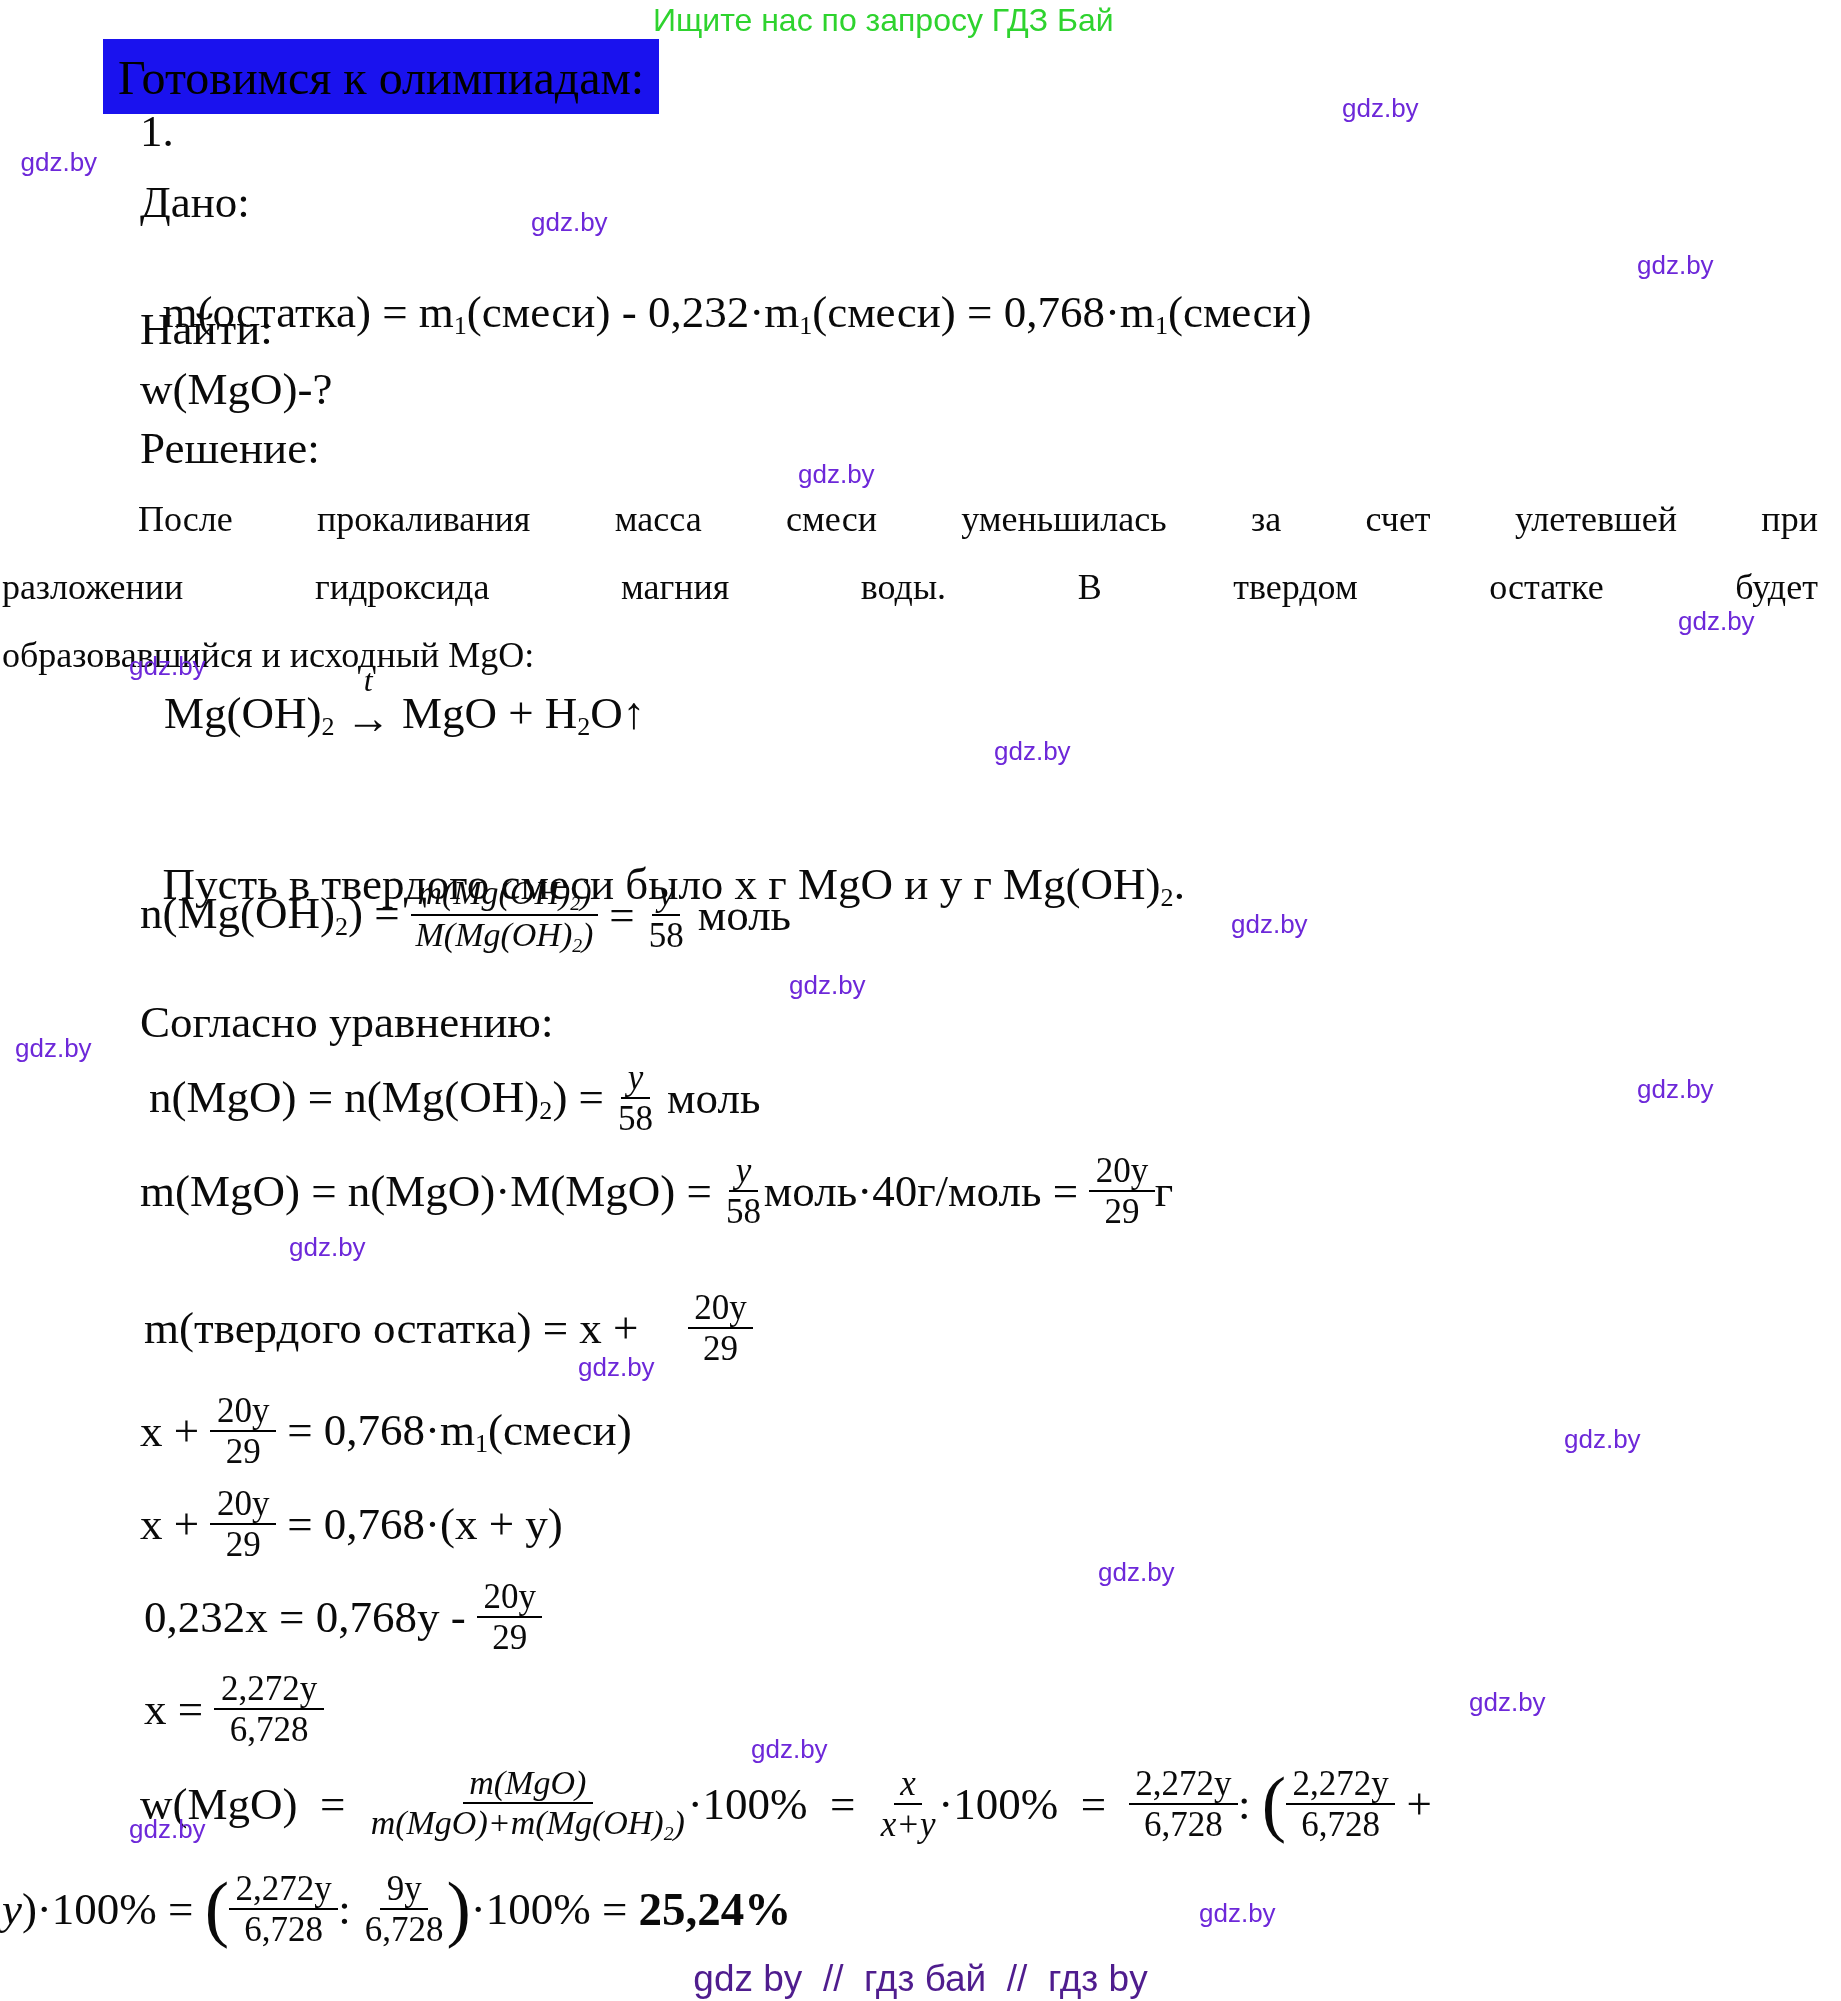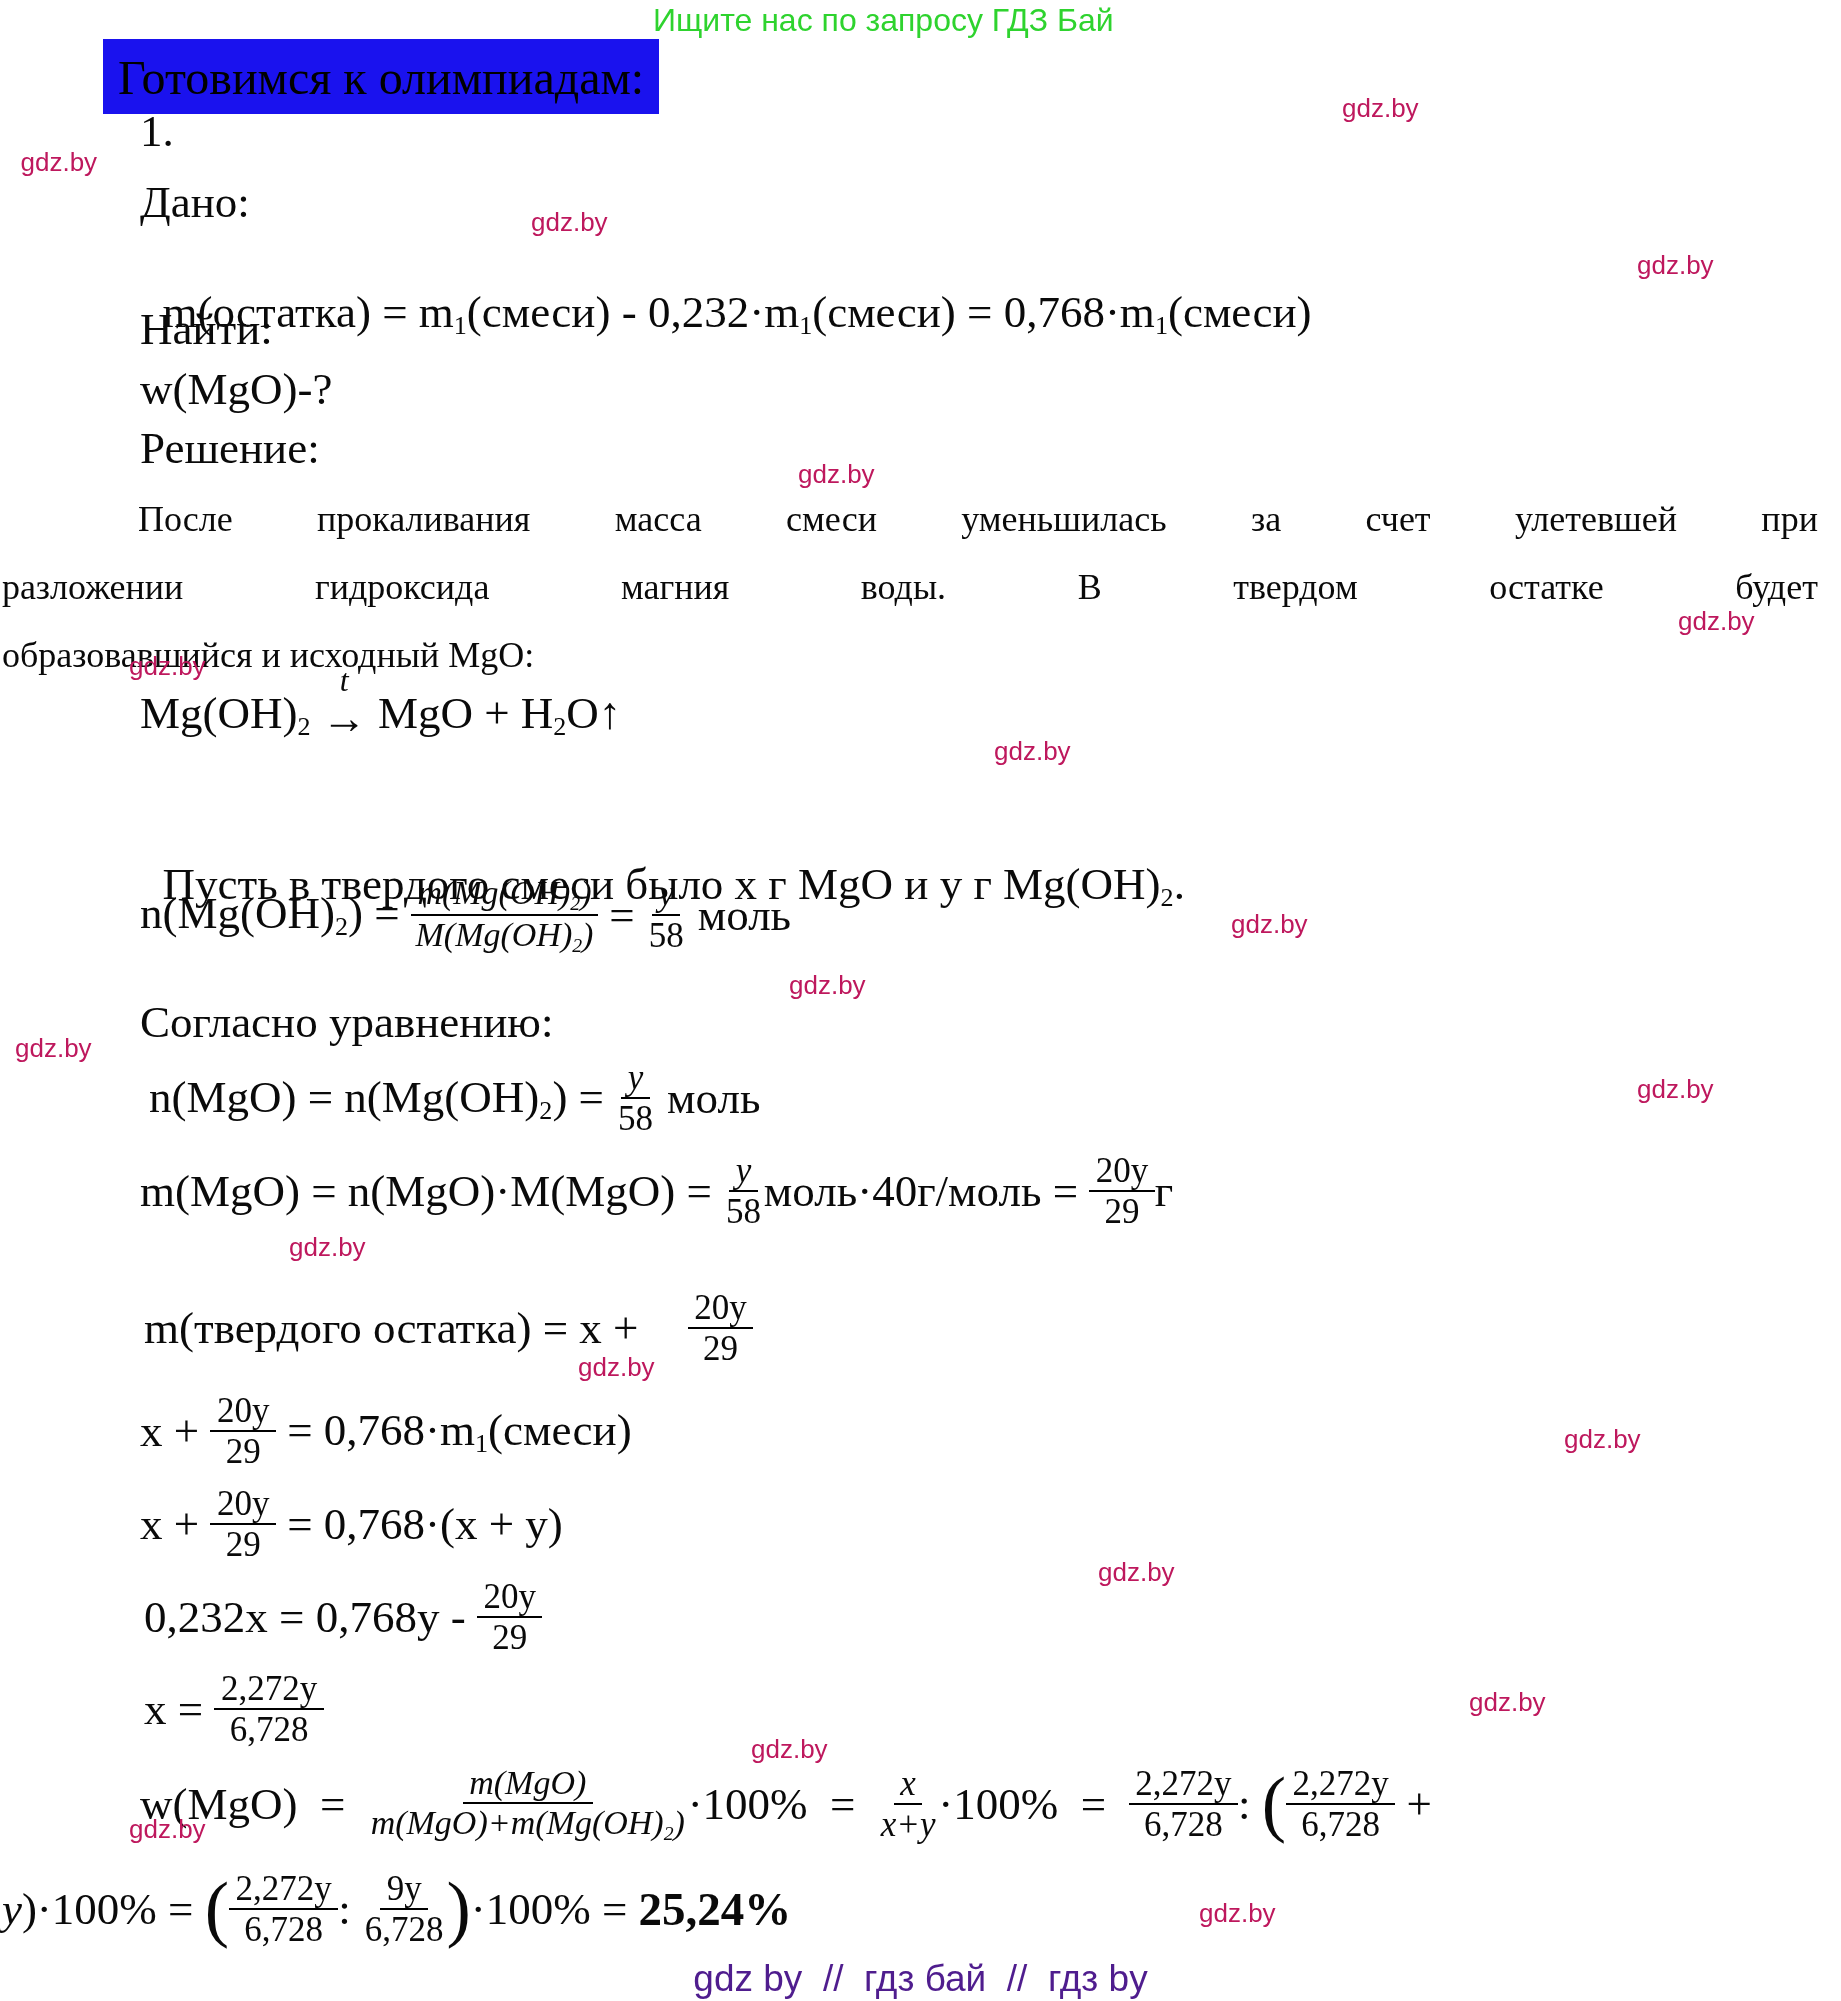--- a/index.html
+++ b/index.html
@@ -12,30 +12,30 @@
     font-family:"Liberation Sans",sans-serif;font-size:32px;color:#2ed32e;
     white-space:pre;
   }
   .bluebox{
     position:absolute;left:103px;top:39px;background:#1a12ee;color:#000;
     font-size:48px;line-height:1.0;padding:15px 15px 12px 15px;white-space:pre;
   }
   .line{position:absolute;font-size:45px;line-height:1.15;white-space:pre;}
   .row{position:absolute;display:flex;align-items:center;font-size:45px;white-space:pre;}
   .row>span{white-space:pre;}
-  .rx{align-items:flex-end;}
+  .rx{align-items:flex-end;margin-left:24px;}
   .frac{display:inline-flex;flex-direction:column;align-items:center;text-align:center;
         font-size:35px;line-height:1.12;}
   .frac .num{border-bottom:2.8px solid #000;padding:0 6.5px;}
   .frac .den{padding:0 2.8px;}
   .f36{font-size:34px;}
   .sub{font-size:0.58em;vertical-align:-0.28em;}
   .it{font-style:italic;}
   .bp{font-size:73px;line-height:0.9;font-weight:400;}
-  .wm{position:absolute;font-family:"Liberation Sans",sans-serif;font-size:26px;color:#be185d;white-space:pre;}
+  .wm{position:absolute;font-family:"Liberation Sans",sans-serif;font-size:26px;color:#6d28d9;white-space:pre;}
   .para{position:absolute;left:1.9px;top:485px;width:1816px;font-size:36px;line-height:68px;}
   .jl{text-align:justify;text-align-last:justify;}
   .i1{text-indent:136px;}
   .rxstack{display:inline-flex;flex-direction:column;align-items:center;margin:0 11.2px;}
   .rxt{font-size:32px;font-style:italic;line-height:1;}
   .rxa{font-size:45px;line-height:1.02;}
   .result{font-weight:bold;font-size:47px;}
   .footer{
     position:absolute;left:50%;transform:translateX(-50%);top:1958px;
     font-family:"Liberation Sans",sans-serif;font-size:37px;color:#4f1d8e;white-space:pre;

